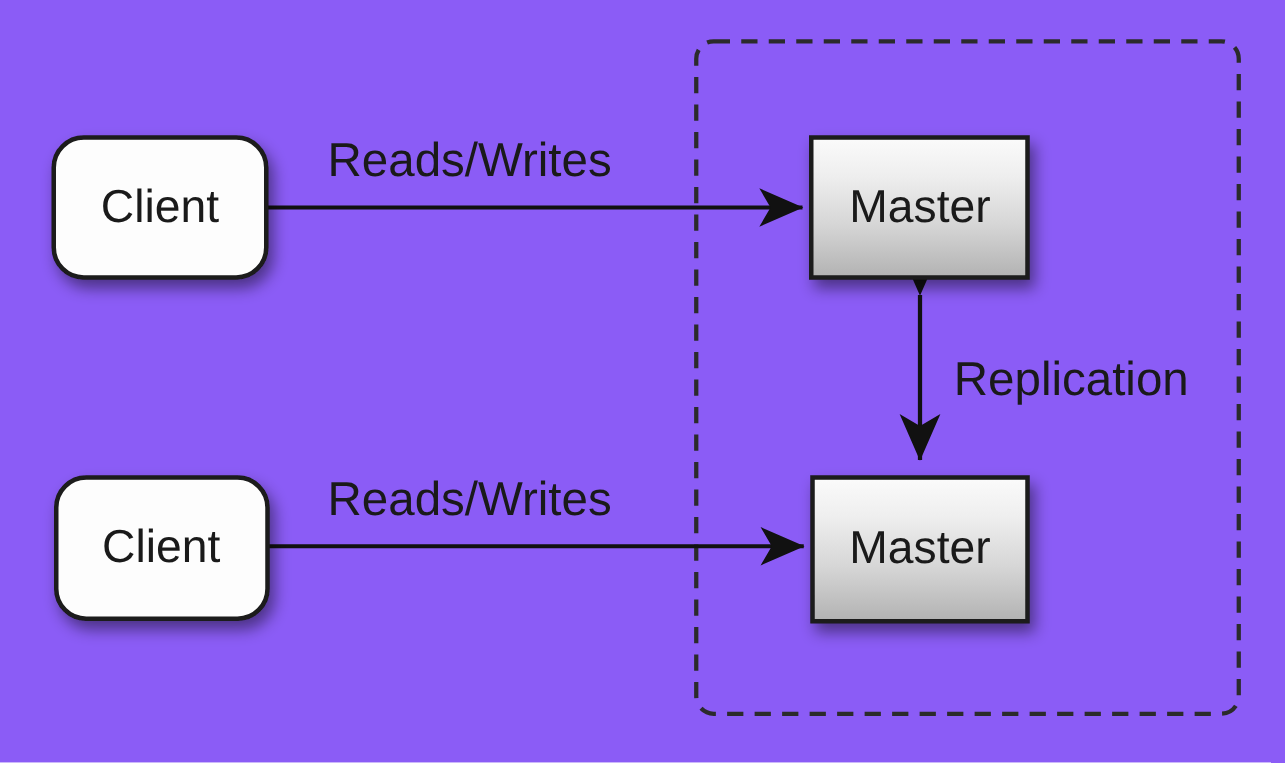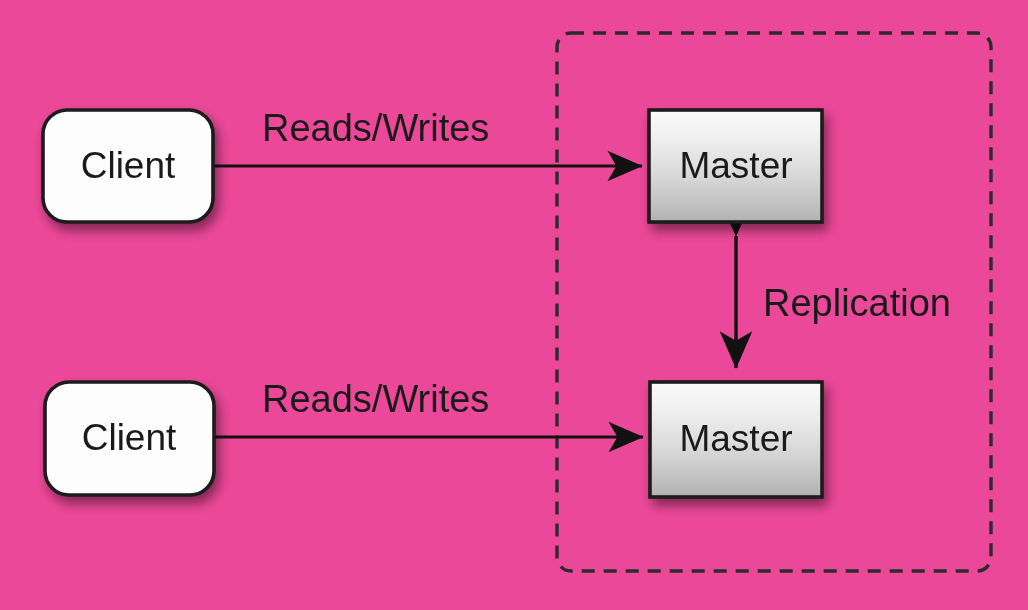--- a/index.html
+++ b/index.html
@@ -10,21 +10,21 @@
   body {
     width: 1028px;
     height: 610px;
     overflow: hidden;
     font-family: "Liberation Sans", sans-serif;
   }
   #canvas {
     position: relative;
     width: 1028px;
     height: 610px;
-    background: #ec4899;
+    background: #8b5cf6;
   }
   #diagram-svg {
     position: absolute;
     left: 0;
     top: 0;
     width: 1028px;
     height: 610px;
   }
   .node-label {
     font-family: "Liberation Sans", sans-serif;

